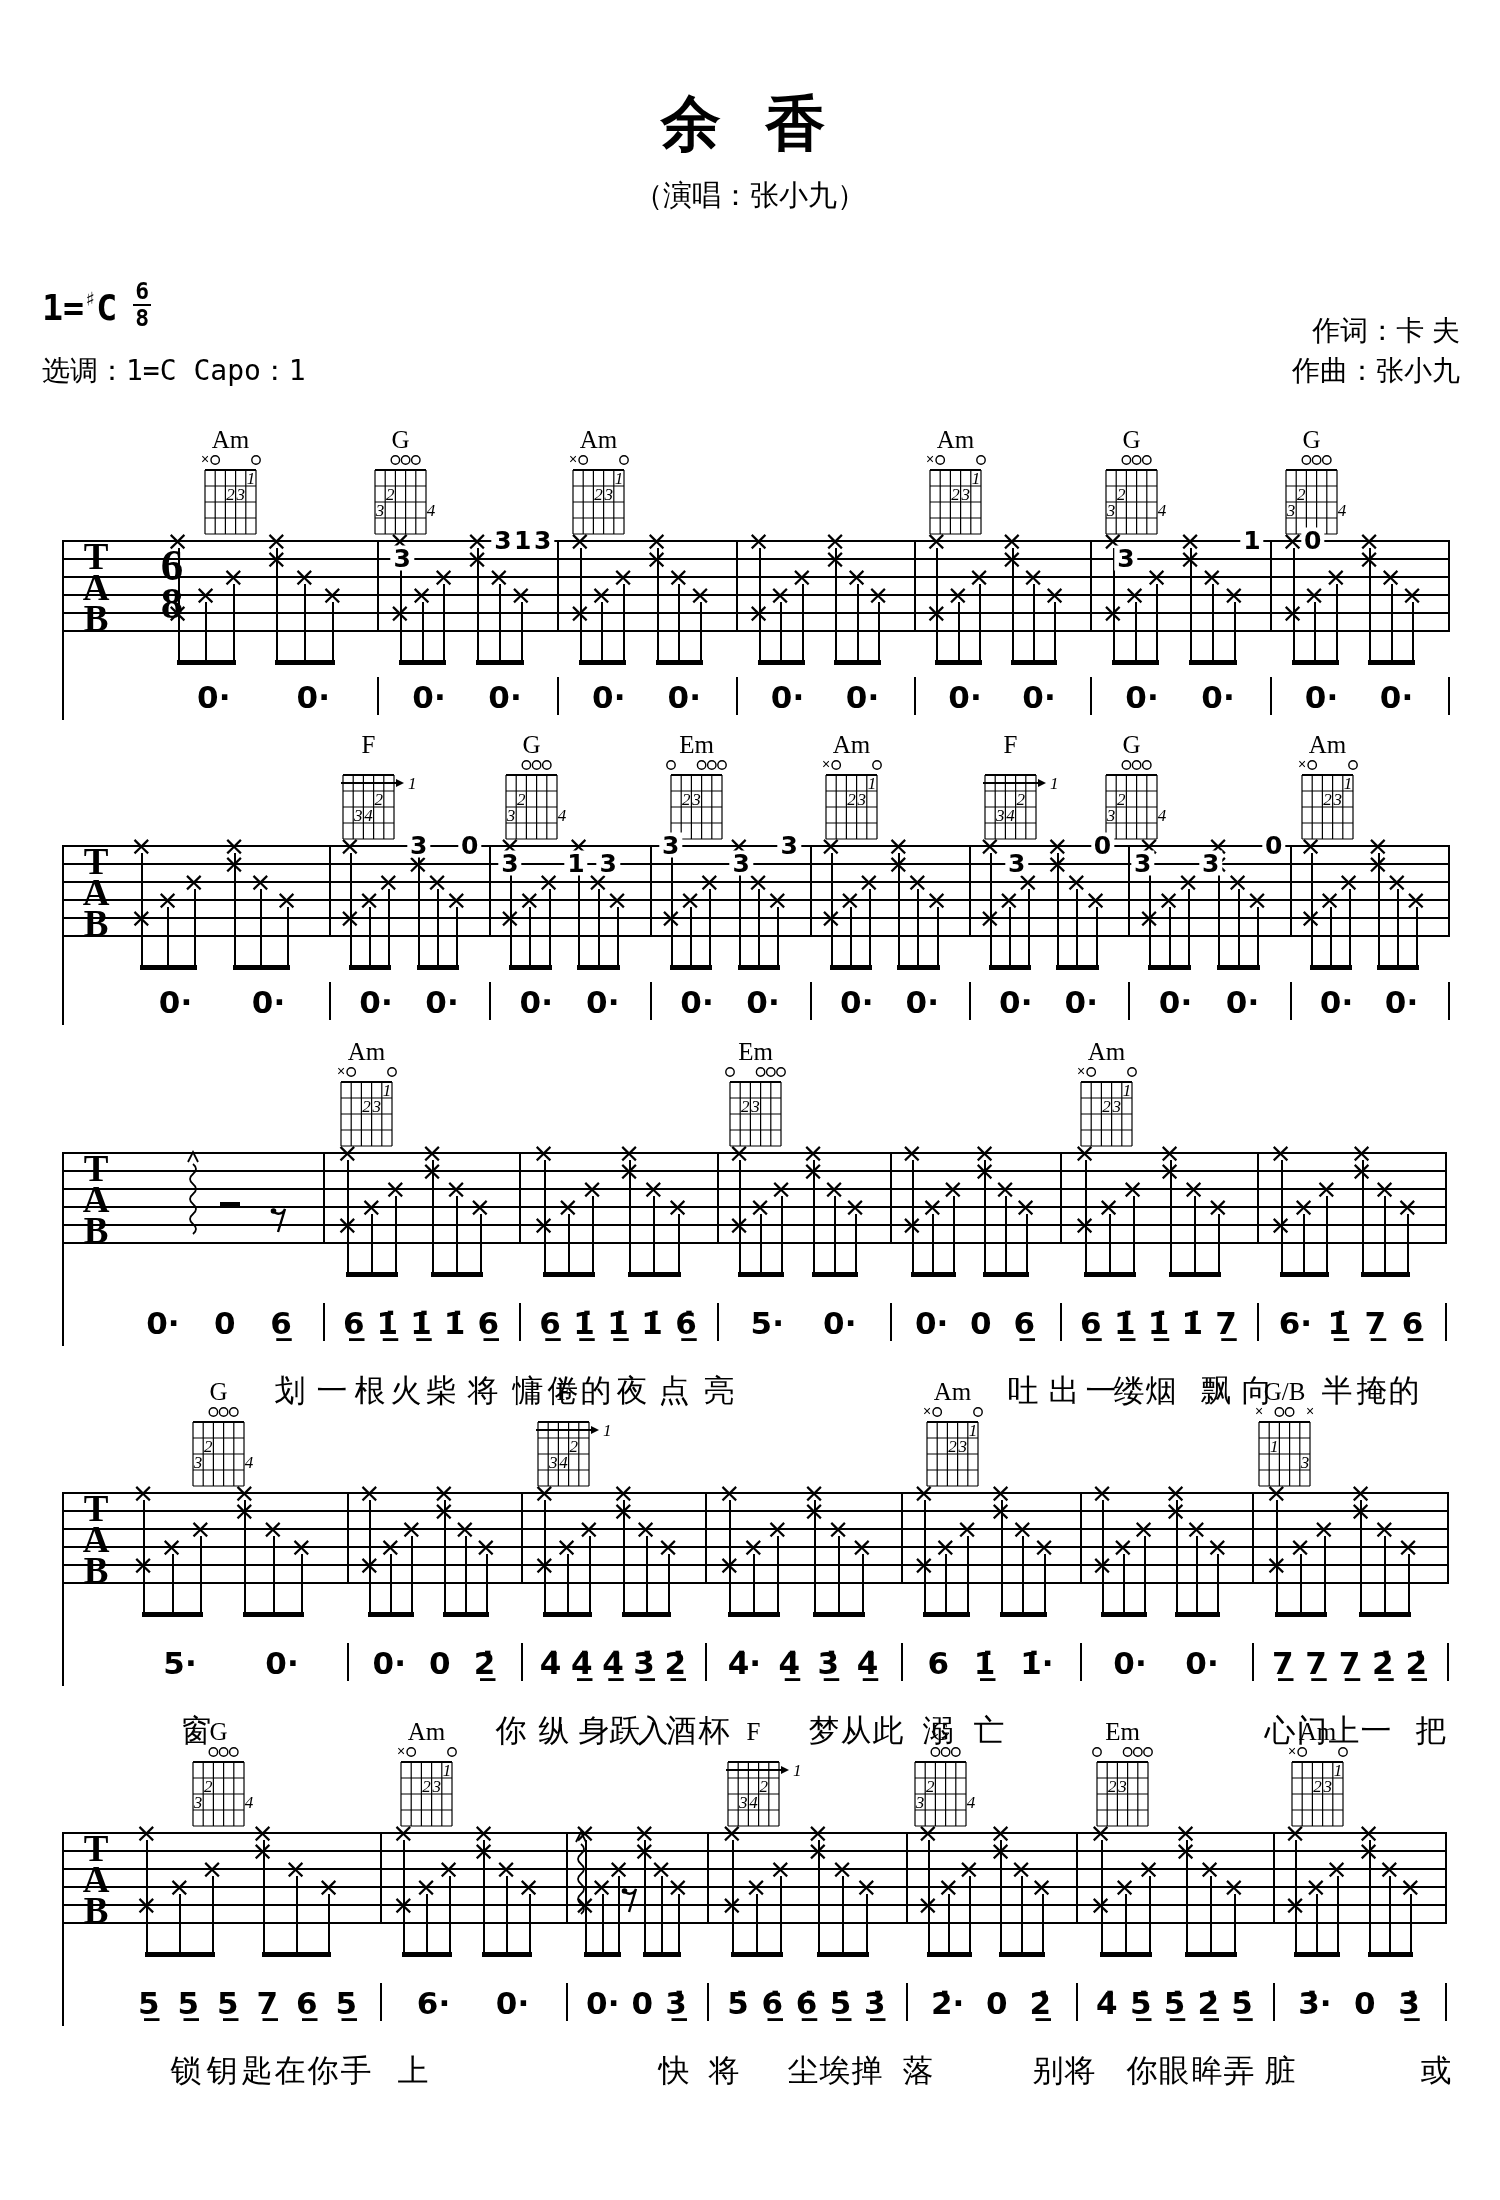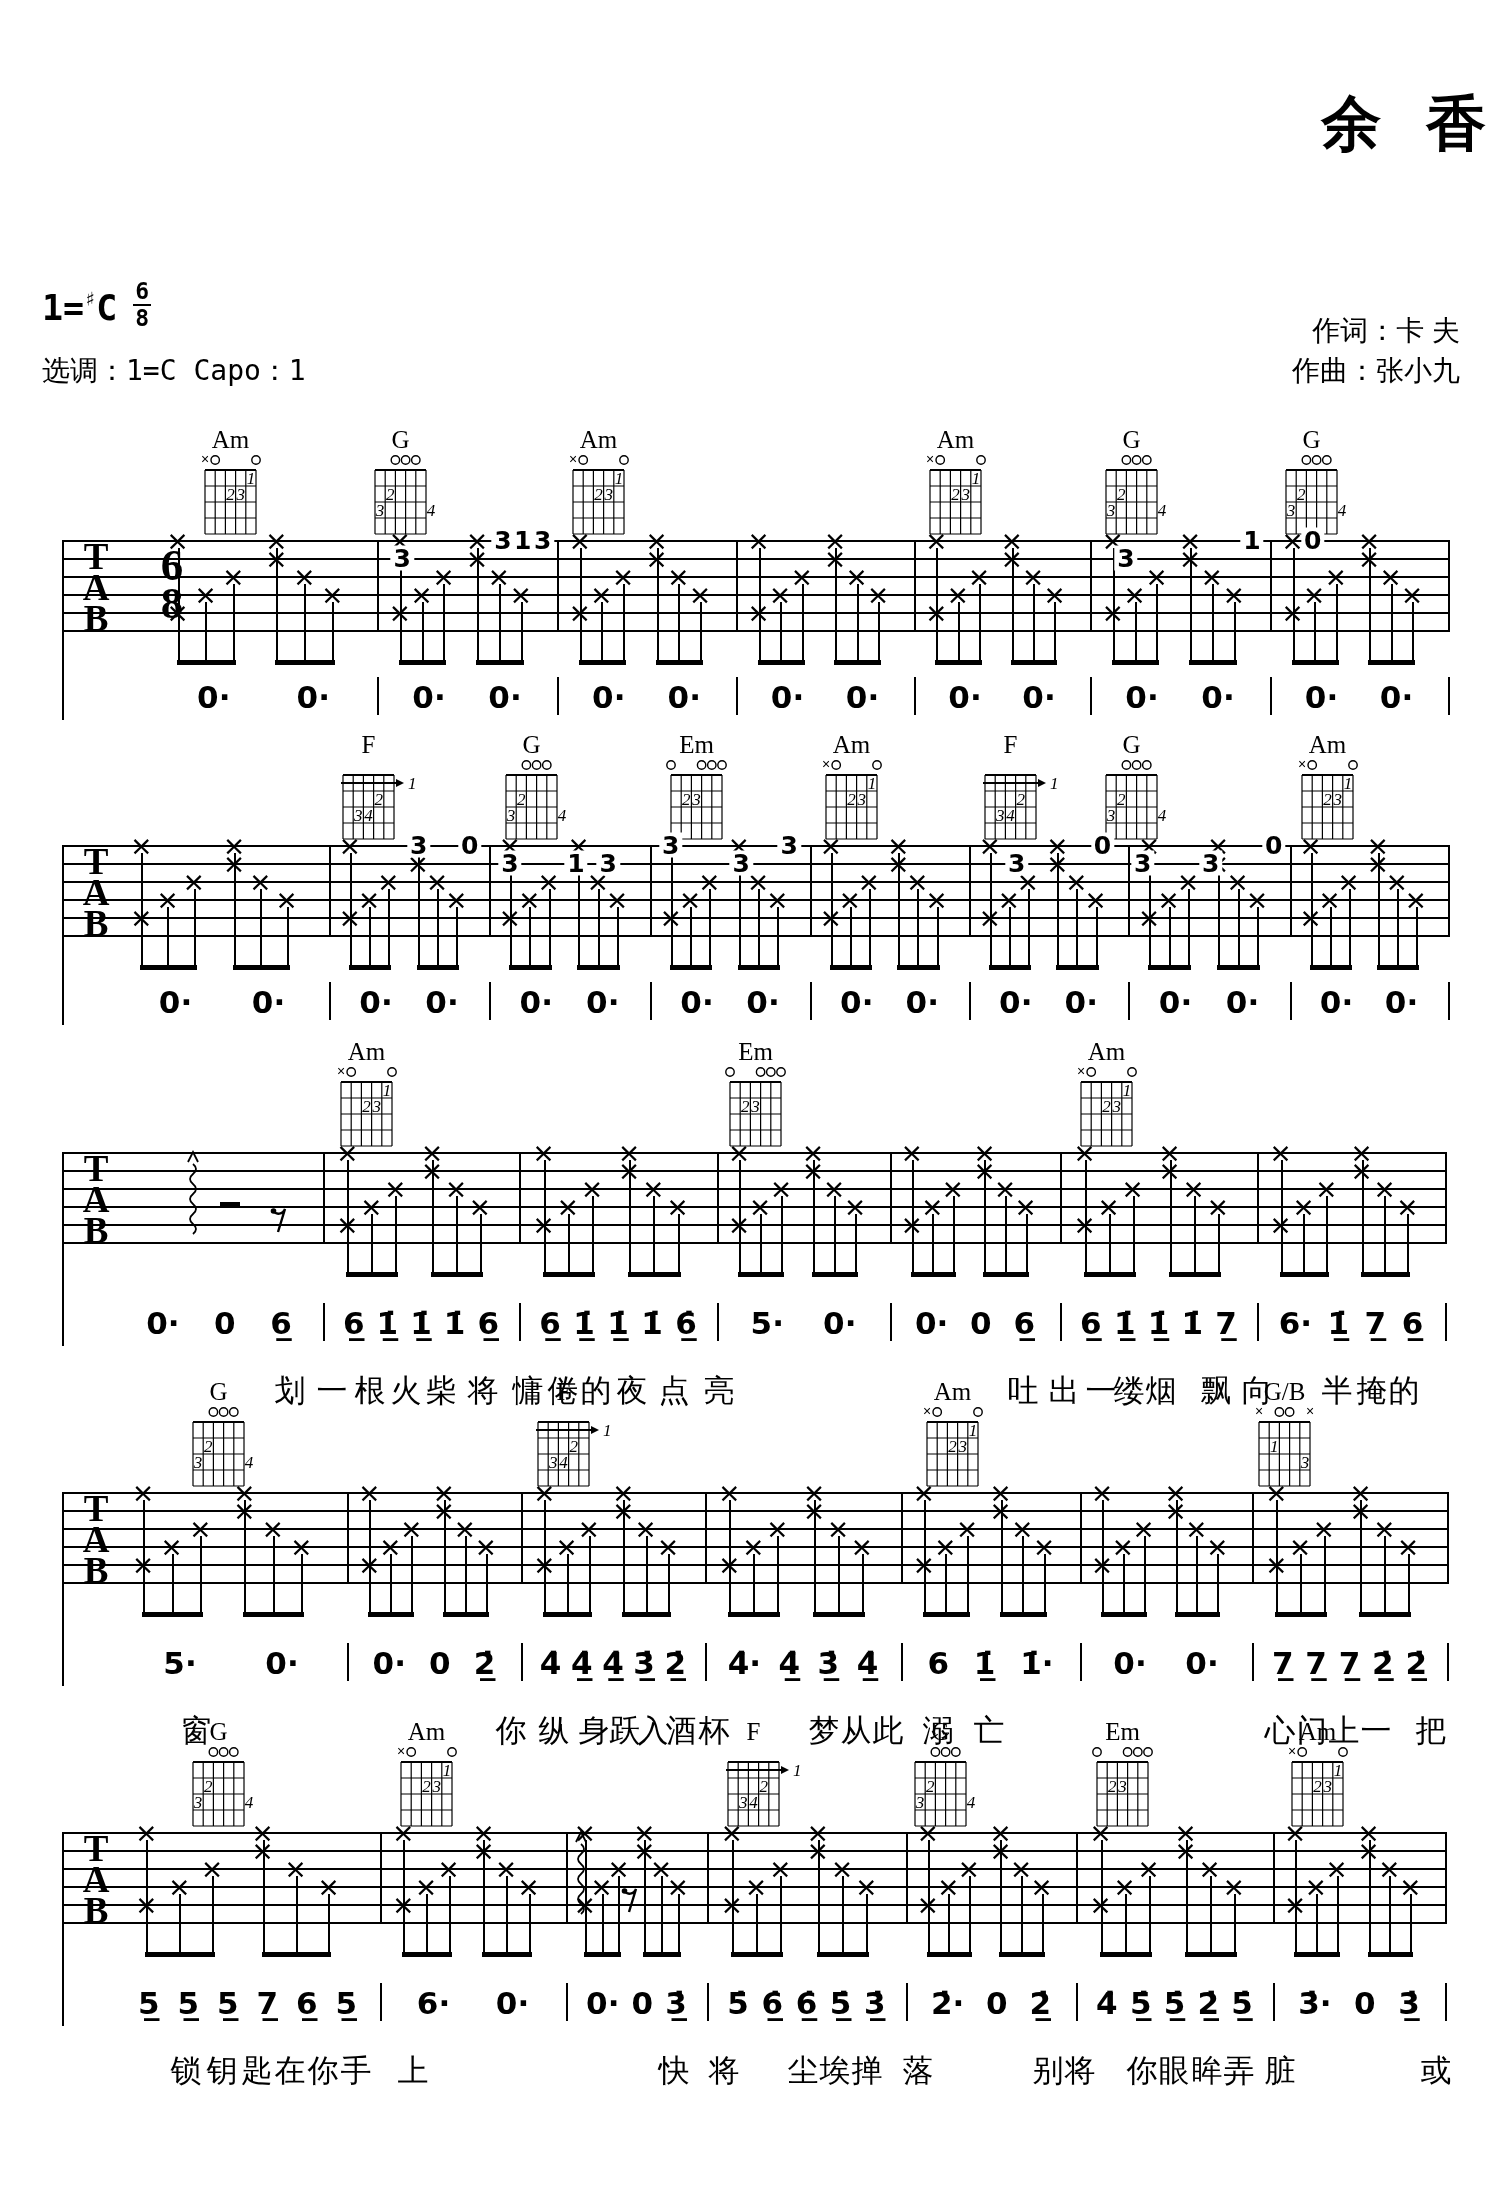--- a/index.html
+++ b/index.html
@@ -1,19 +1,19 @@
 <!DOCTYPE html>
 <html><head>
 <meta charset="utf-8">
 <style>
   html,body{margin:0;padding:0;background:#fff;}
   .page{position:relative;width:1500px;height:2200px;background:#fff;color:#000;
         font-family:"Liberation Sans",sans-serif;overflow:hidden;}
   .abs{position:absolute;}
-  .title{position:absolute;top:84px;left:0;width:100%;text-align:right;
+  .title{position:absolute;top:84px;left:0;width:100%;text-align:center;
          font-size:60px;font-weight:700;letter-spacing:14px;font-family:"Liberation Sans",sans-serif;}
   .subtitle{position:absolute;top:176px;left:0;width:100%;text-align:center;font-size:29px;}
   .keyline{position:absolute;left:42px;top:280px;font-size:35px;font-weight:700;
            font-family:"DejaVu Sans Mono",monospace;}
   .keyline sup{font-size:20px;vertical-align:14px;}
   .frac{display:inline-block;margin-left:16px;font-size:23px;line-height:1;vertical-align:-6px;text-align:center;}
   .frac .top{display:block;border-bottom:2px solid #000;padding:0 2px 1px;}
   .frac .bot{display:block;padding-top:1px;}
   .tuning{position:absolute;left:42px;top:352px;font-size:28px;font-family:"DejaVu Sans Mono",monospace;}
   .credit{position:absolute;right:40px;font-size:28px;text-align:right;}
@@ -34,20 +34,21 @@
   .clef{position:absolute;transform:translate(-50%,-50%);font-size:37px;font-weight:700;
         font-family:"Liberation Serif",serif;}
   .tsig{position:absolute;transform:translate(-50%,-50%);font-size:45px;font-weight:700;
         font-family:"Liberation Serif",serif;}
 </style>
 </head>
 <body>
 
 <div class="page">
   <div class="title">余 香</div>
+  <div class="subtitle">（演唱：张小九）</div>
   <div class="keyline"><span>1=</span><sup>♯</sup><span>C</span><span class="frac"><span class="top">6</span><span class="bot">8</span></span></div>
   <div class="tuning">选调：1=C  Capo：1</div>
   <div class="credit lyricist">作词：卡  夫</div>
   <div class="credit composer">作曲：张小九</div>
   <div id="score">
       <div class="abs" style="left:0;top:0;width:0;height:0"></div>
       <div class="hline" style="left:62px;top:540px;width:1386px"></div>
       <div class="hline" style="left:62px;top:558px;width:1386px"></div>
       <div class="hline" style="left:62px;top:576px;width:1386px"></div>
       <div class="hline" style="left:62px;top:594px;width:1386px"></div>

